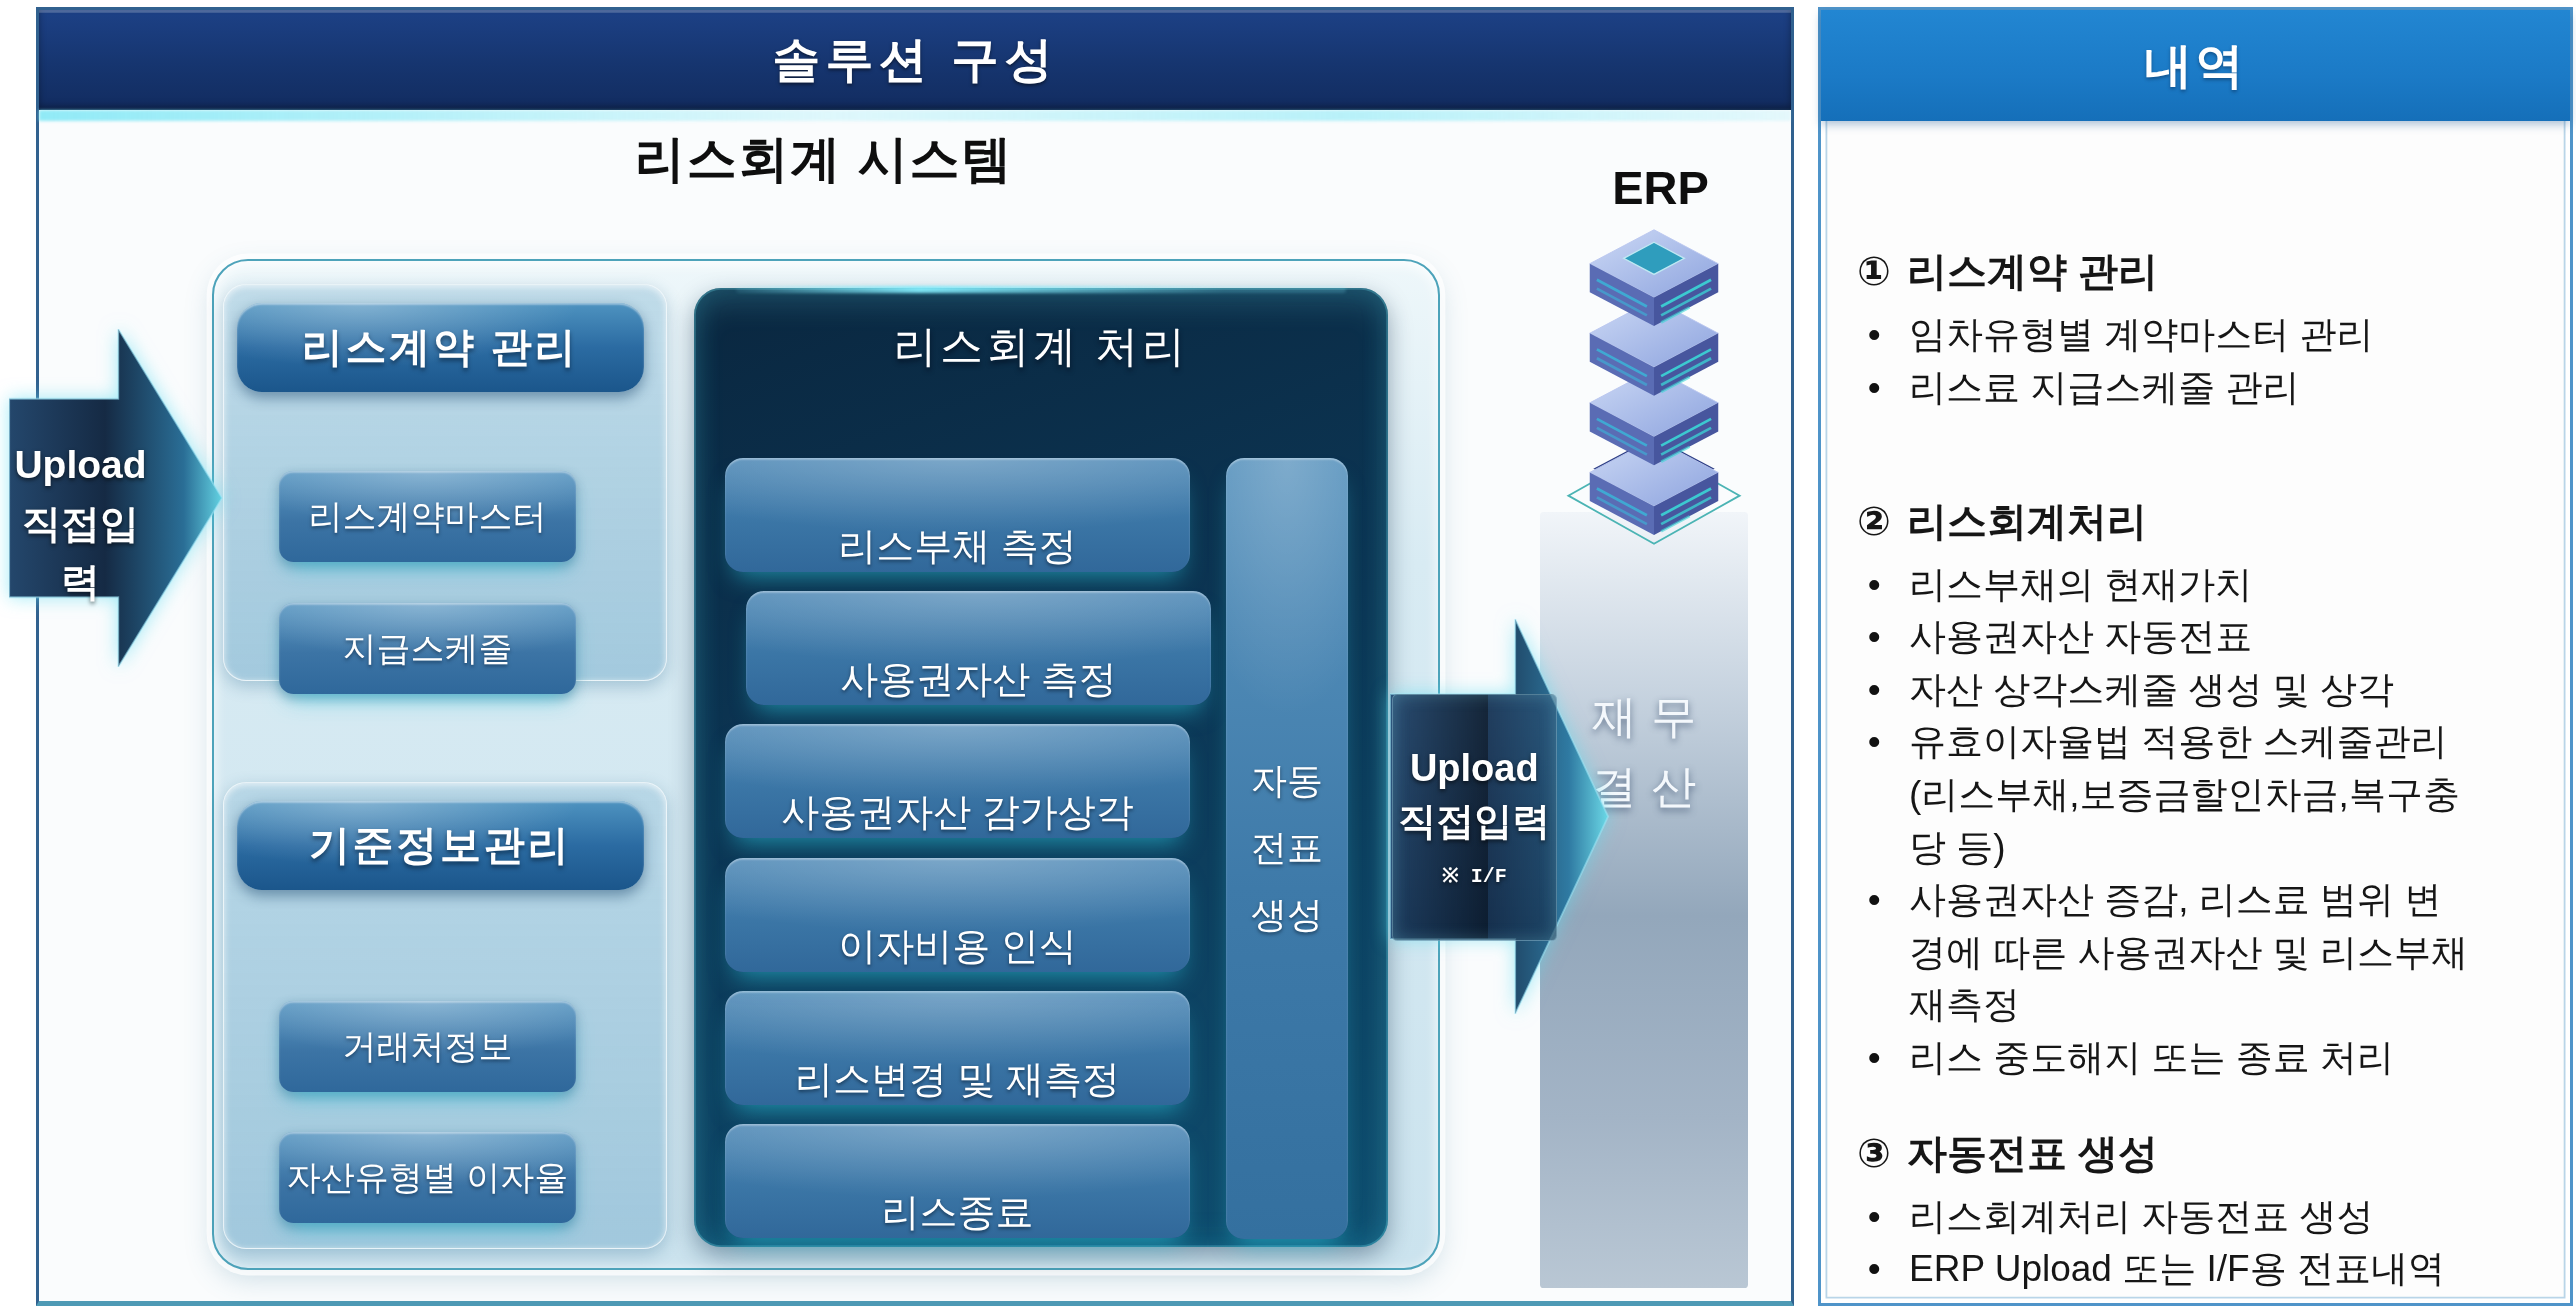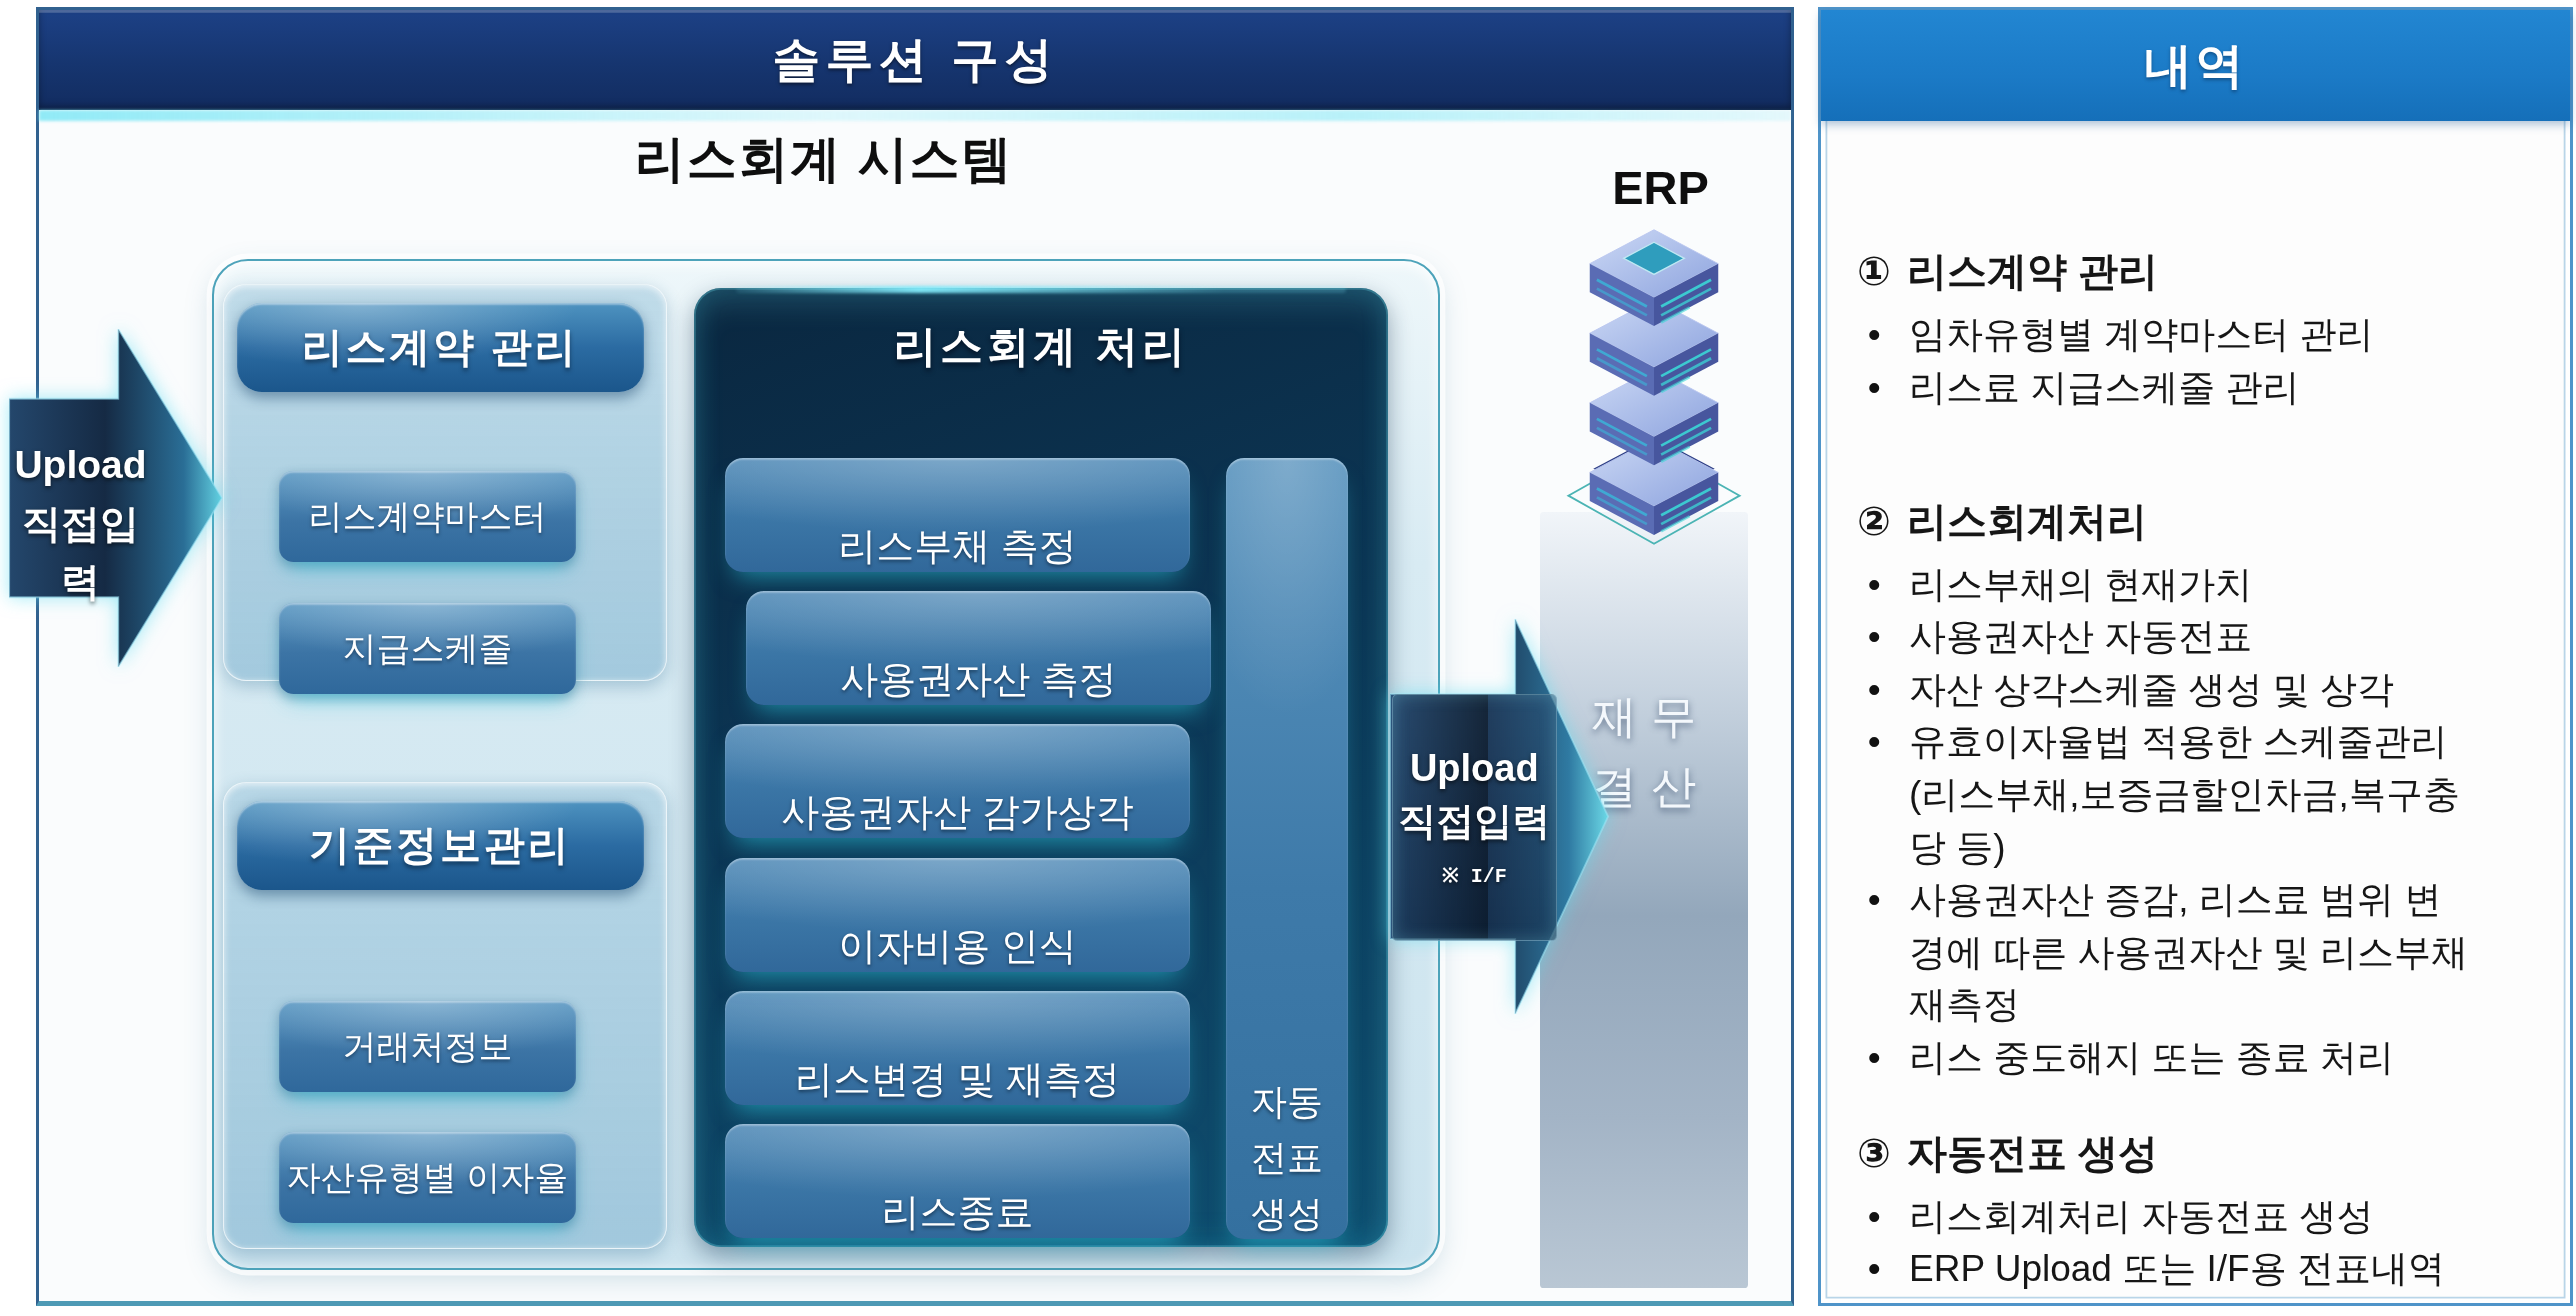--- a/index.html
+++ b/index.html
@@ -53,33 +53,33 @@
 
   
   .dark-panel{position:absolute;left:480px;top:27px;width:694px;height:959px;border-radius:27px;
     background:linear-gradient(160deg,#0a2740 0%,#0c3654 45%,#0f4f70 100%);
     box-shadow:inset 0 0 0 1.8px rgba(110,220,235,.28), inset 0 14.3px 30px rgba(110,230,245,.20),
                inset 0 -9px 27px rgba(30,160,190,.18), 0 9px 23px rgba(10,40,70,.4);}
   .dark-panel::before{content:"";position:absolute;left:6%;right:6%;top:-2.7px;height:7.2px;border-radius:7.2px;
     background:linear-gradient(90deg,rgba(130,235,250,.1),rgba(130,235,250,.95) 30%,rgba(130,235,250,.2) 80%);
     filter:blur(1.8px);}
   .dark-title{position:absolute;left:0;top:30px;width:100%;text-align:center;
-    color:#fff;font-size:43px;font-weight:bold;letter-spacing:3.6px;text-shadow:0 2.7px 5.4px rgba(0,10,25,.7);}
+    color:#fff;font-size:43px;font-weight:normal;letter-spacing:3.6px;text-shadow:0 2.7px 5.4px rgba(0,10,25,.7);}
   .pbtn{position:absolute;left:31px;width:465px;height:114px;border-radius:18px;
     background:radial-gradient(140% 120% at 50% 0%,rgba(255,255,255,.22),rgba(255,255,255,0) 55%),
                linear-gradient(180deg,#578fba 0%,#3b76a6 55%,#31689a 100%);
     display:flex;align-items:flex-end;justify-content:center;
     box-shadow:0 14.3px 25px -10.7px rgba(47,203,226,.6), inset 0 1.8px 1.8px rgba(255,255,255,.35);}
   .pbtn span{color:#fff;font-size:38px;text-shadow:0 1.8px 3.6px rgba(0,15,30,.55);white-space:nowrap;}
   .p1{top:170px;} .p2{top:303px;margin-left:21px;} .p3{top:436px;} .p4{top:570px;} .p5{top:703px;} .p6{top:836px;}
 
   .vbtn{position:absolute;left:532px;top:170px;width:122px;height:781px;border-radius:18px;
     background:radial-gradient(160% 60% at 50% 0%,rgba(255,255,255,.22),rgba(255,255,255,0) 55%),
                linear-gradient(180deg,#5a94be 0%,#3e7aa9 55%,#34709f 100%);
-    display:flex;flex-direction:column;align-items:center;justify-content:flex-end;gap:7px;
+    display:flex;flex-direction:column;align-items:center;justify-content:center;gap:18px;
     box-shadow:0 14.3px 25px -10.7px rgba(47,203,226,.6), inset 0 1.8px 1.8px rgba(255,255,255,.35);}
   .vbtn span{color:#fff;font-size:36px;text-shadow:0 1.8px 3.6px rgba(0,15,30,.55);}
 
   
   .arrow{position:absolute;}
   .arrow svg{display:block;filter:drop-shadow(0 0 9px rgba(90,220,240,.55));}
   .arrow1{left:9px;top:329px;width:215px;height:338px;z-index:5;}
   .arrow1 .lbl{position:absolute;left:0px;top:107px;width:143px;text-align:center;color:#fff;
     font-weight:bold;font-size:39px;line-height:1.5;text-shadow:0 1.8px 4.5px rgba(0,0,0,.6);}
   .arrow2{left:1390px;top:619px;width:220px;height:395px;z-index:5;}

